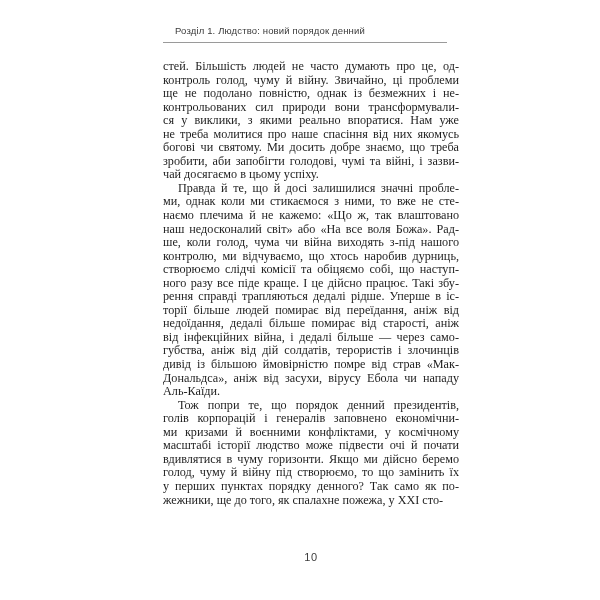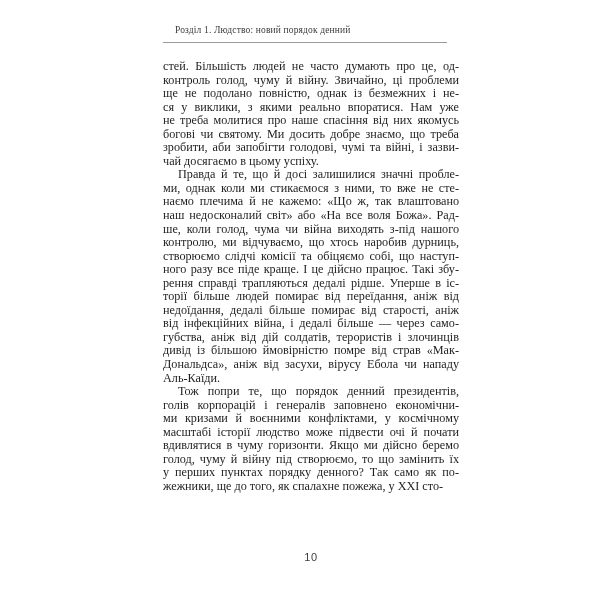--- a/index.html
+++ b/index.html
@@ -8,21 +8,21 @@
     width: 600px;
     height: 600px;
     background: #ffffff;
     overflow: hidden;
   }
   .chapter-header {
     position: absolute;
     left: 163px;
     top: 25px;
     width: 296px;
-    font-family: Liberation Serif, serif;
+    font-family: Liberation Sans, sans-serif;
     font-size: 9.5px;
     letter-spacing: 0.15px;
     color: #3a3a3a;
     white-space: nowrap;
     padding-left: 12px;
   }
   .header-rule {
     position: absolute;
     left: 163px;
     top: 42px;
@@ -68,20 +68,21 @@
 </head>
 <body>
 
 <div class="page">
   <div class="chapter-header">Розділ 1. Людство: новий порядок денний</div>
   <div class="header-rule"></div>
   <div class="page-body">
       <div class="line">стей. Більшість людей не часто думають про це, од-</div>
       <div class="line">контроль голод, чуму й війну. Звичайно, ці проблеми</div>
       <div class="line">ще не подолано повністю, однак із безмежних і не-</div>
+      <div class="line">контрольованих сил природи вони трансформували-</div>
       <div class="line">ся у виклики, з якими реально впоратися. Нам уже</div>
       <div class="line">не треба молитися про наше спасіння від них якомусь</div>
       <div class="line">богові чи святому. Ми досить добре знаємо, що треба</div>
       <div class="line">зробити, аби запобігти голодові, чумі та війні, і зазви-</div>
       <div class="line end">чай досягаємо в цьому успіху.</div>
       <div class="line indent">Правда й те, що й досі залишилися значні пробле-</div>
       <div class="line">ми, однак коли ми стикаємося з ними, то вже не сте-</div>
       <div class="line">наємо плечима й не кажемо: «Що ж, так влаштовано</div>
       <div class="line">наш недосконалий світ» або «На все воля Божа». Рад-</div>
       <div class="line">ше, коли голод, чума чи війна виходять з-під нашого</div>

